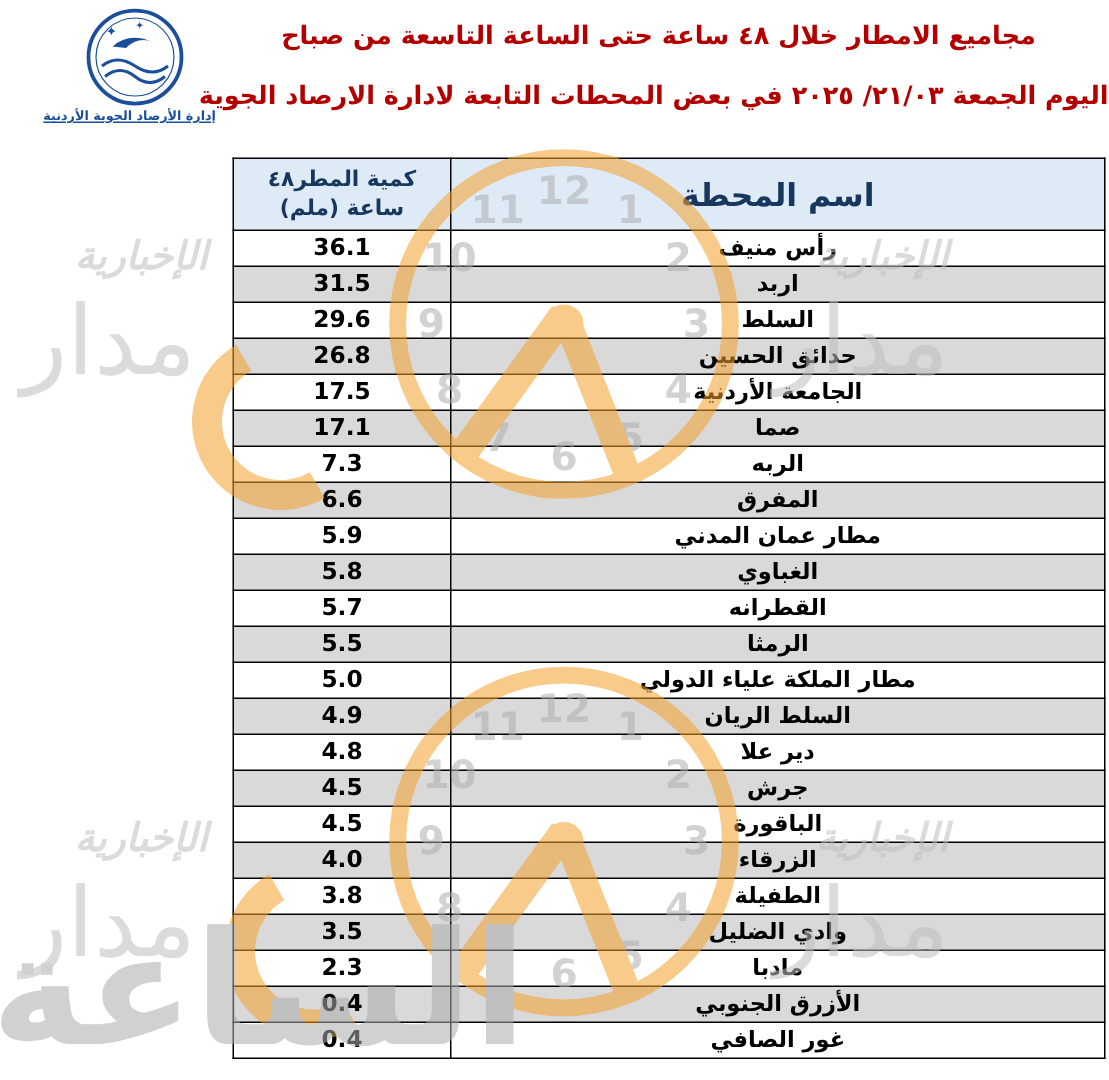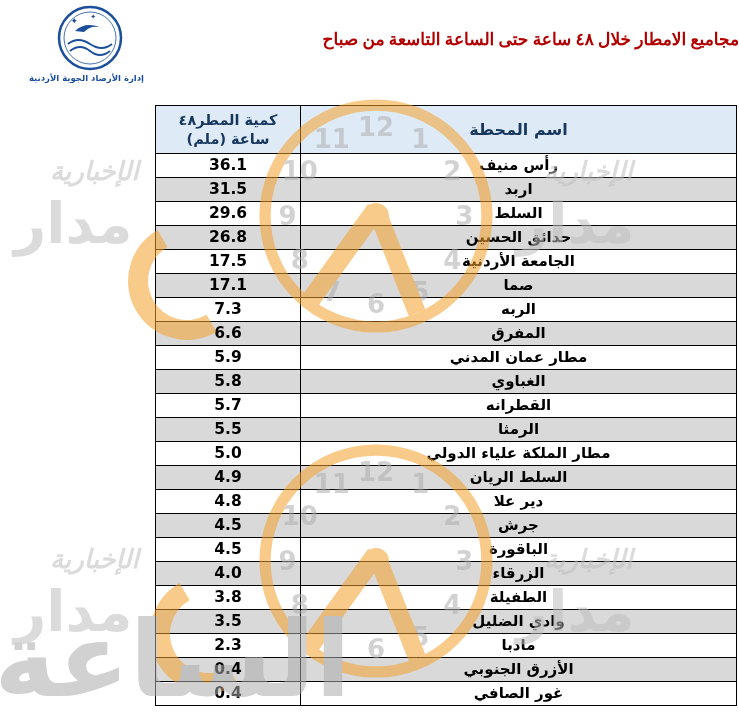--- a/index.html
+++ b/index.html
@@ -8,46 +8,46 @@
     font-family:"DejaVu Sans", sans-serif;
     background:#ffffff;
     direction:rtl;
     overflow:hidden;
   }
   .page { position:relative; width:739px; height:720px; background:#fff; overflow:hidden; }
 
   
   .logo { position:absolute; top:4px; left:36px; width:108px; text-align:center; z-index:1; }
   .logo svg { display:block; margin:0 auto; }
-  .logo-caption { font-size:8.5px; font-weight:bold; color:var(--logo-blue); margin-top:1px; white-space:nowrap; }
-
-  
-  .title { position:absolute; top:20px; right:0; width:600px; 
-           color:var(--title-red); font-weight:bold; z-index:1;font-family:Liberation Serif, serif; }
+  .logo-caption { font-size:8.5px; font-weight:bold; color:var(--logo-blue); margin-top:1px; white-space:nowrap;text-decoration:underline; }
+
+  
+  .title { position:absolute; top:4px; right:0; width:600px; text-align:center;
+           color:var(--title-red); font-weight:bold; z-index:1; }
   .title .t1, .title .t2 { height:40px; line-height:40px; font-size:17px; white-space:nowrap; }
 
   
   table.rain { position:absolute; top:105px; right:2px; width:537px;
                border-collapse:collapse; z-index:1; table-layout:fixed; }
   table.rain th, table.rain td {
     border:1px solid #000; text-align:center; vertical-align:middle; font-weight:bold; padding:0;
   }
   table.rain thead th { height:48px; background:var(--header-bg); color:var(--header-text); }
-  th.station-h { width:436px; font-size:16px; }
+  th.station-h { width:436px; font-size:21px; }
   th.amount-h  { width:145px; font-size:14.5px; line-height:1.3;margin-top:22px; }
   tbody td { height:24px; color:#000; line-height:1.05; background:transparent; }
   td.station { font-size:15px; }
   td.amount  { font-size:15.5px; }
   tbody tr:nth-child(even) td { background:var(--band-gray); }
   tbody tr:nth-child(odd) td { background:#fff; }
 
   
   .watermark { position:absolute; inset:0; z-index:2; pointer-events:none; opacity:.55; }
   .wm-sub { position:absolute; font-size:26px; font-weight:bold; color:var(--watermark-gray); letter-spacing:1px; line-height:1;font-style:italic; }
-  .wm-main { position:absolute; font-size:56px; font-weight:bold; color:var(--watermark-gray); line-height:1; }
+  .wm-main { position:absolute; font-size:64px; font-weight:normal; color:var(--watermark-gray); line-height:1; }
   .wm-script { position:absolute; font-size:105px; font-weight:bold; color:#ACACAC; line-height:1; }
   .wm-crescent { position:absolute; width:118px; height:118px; border-radius:50%;
                  border:20px solid transparent;
                  border-bottom-color:var(--watermark-orange);
                  border-left-color:var(--watermark-orange);
                  transform:rotate(15deg); }
   .wm-clock { position:absolute; width:260px; height:260px; }
   .wm-clock .ring { fill:none; stroke:var(--watermark-orange); stroke-width:13px; }
   .wm-clock text { fill:#AFAFAF; font-size:30px; font-weight:bold; text-anchor:middle;
                    font-family:"DejaVu Sans", sans-serif; }
@@ -79,20 +79,21 @@
       <path d="M14,47 Q24,39 34,47 T54,47" fill="none" stroke="#1B4F9C" stroke-width="2"></path>
       <path d="M19,27 Q30,17 46,24 Q36,20 28,28" fill="#1B4F9C"></path>
       <text x="22" y="20" font-size="9" fill="#1B4F9C">✦</text>
       <text x="40" y="15" font-size="7" fill="#1B4F9C">✦</text>
     </svg>
     <div class="logo-caption">إدارة الأرصاد الجوية الأردنية</div>
   </div>
 
   <div class="title">
     <div class="t1">مجاميع الامطار خلال  ٤٨ ساعة حتى الساعة التاسعة من صباح</div>
+    <div class="t2">اليوم الجمعة ٢١/٠٣/ ٢٠٢٥ في بعض المحطات التابعة لادارة الارصاد الجوية</div>
   </div>
 
   <table class="rain" dir="rtl">
     <thead>
       <tr>
         <th class="station-h">اسم المحطة</th>
         <th class="amount-h">
           <span>كمية المطر٤٨</span><br>
           <span>ساعة (ملم)</span>
         </th>

